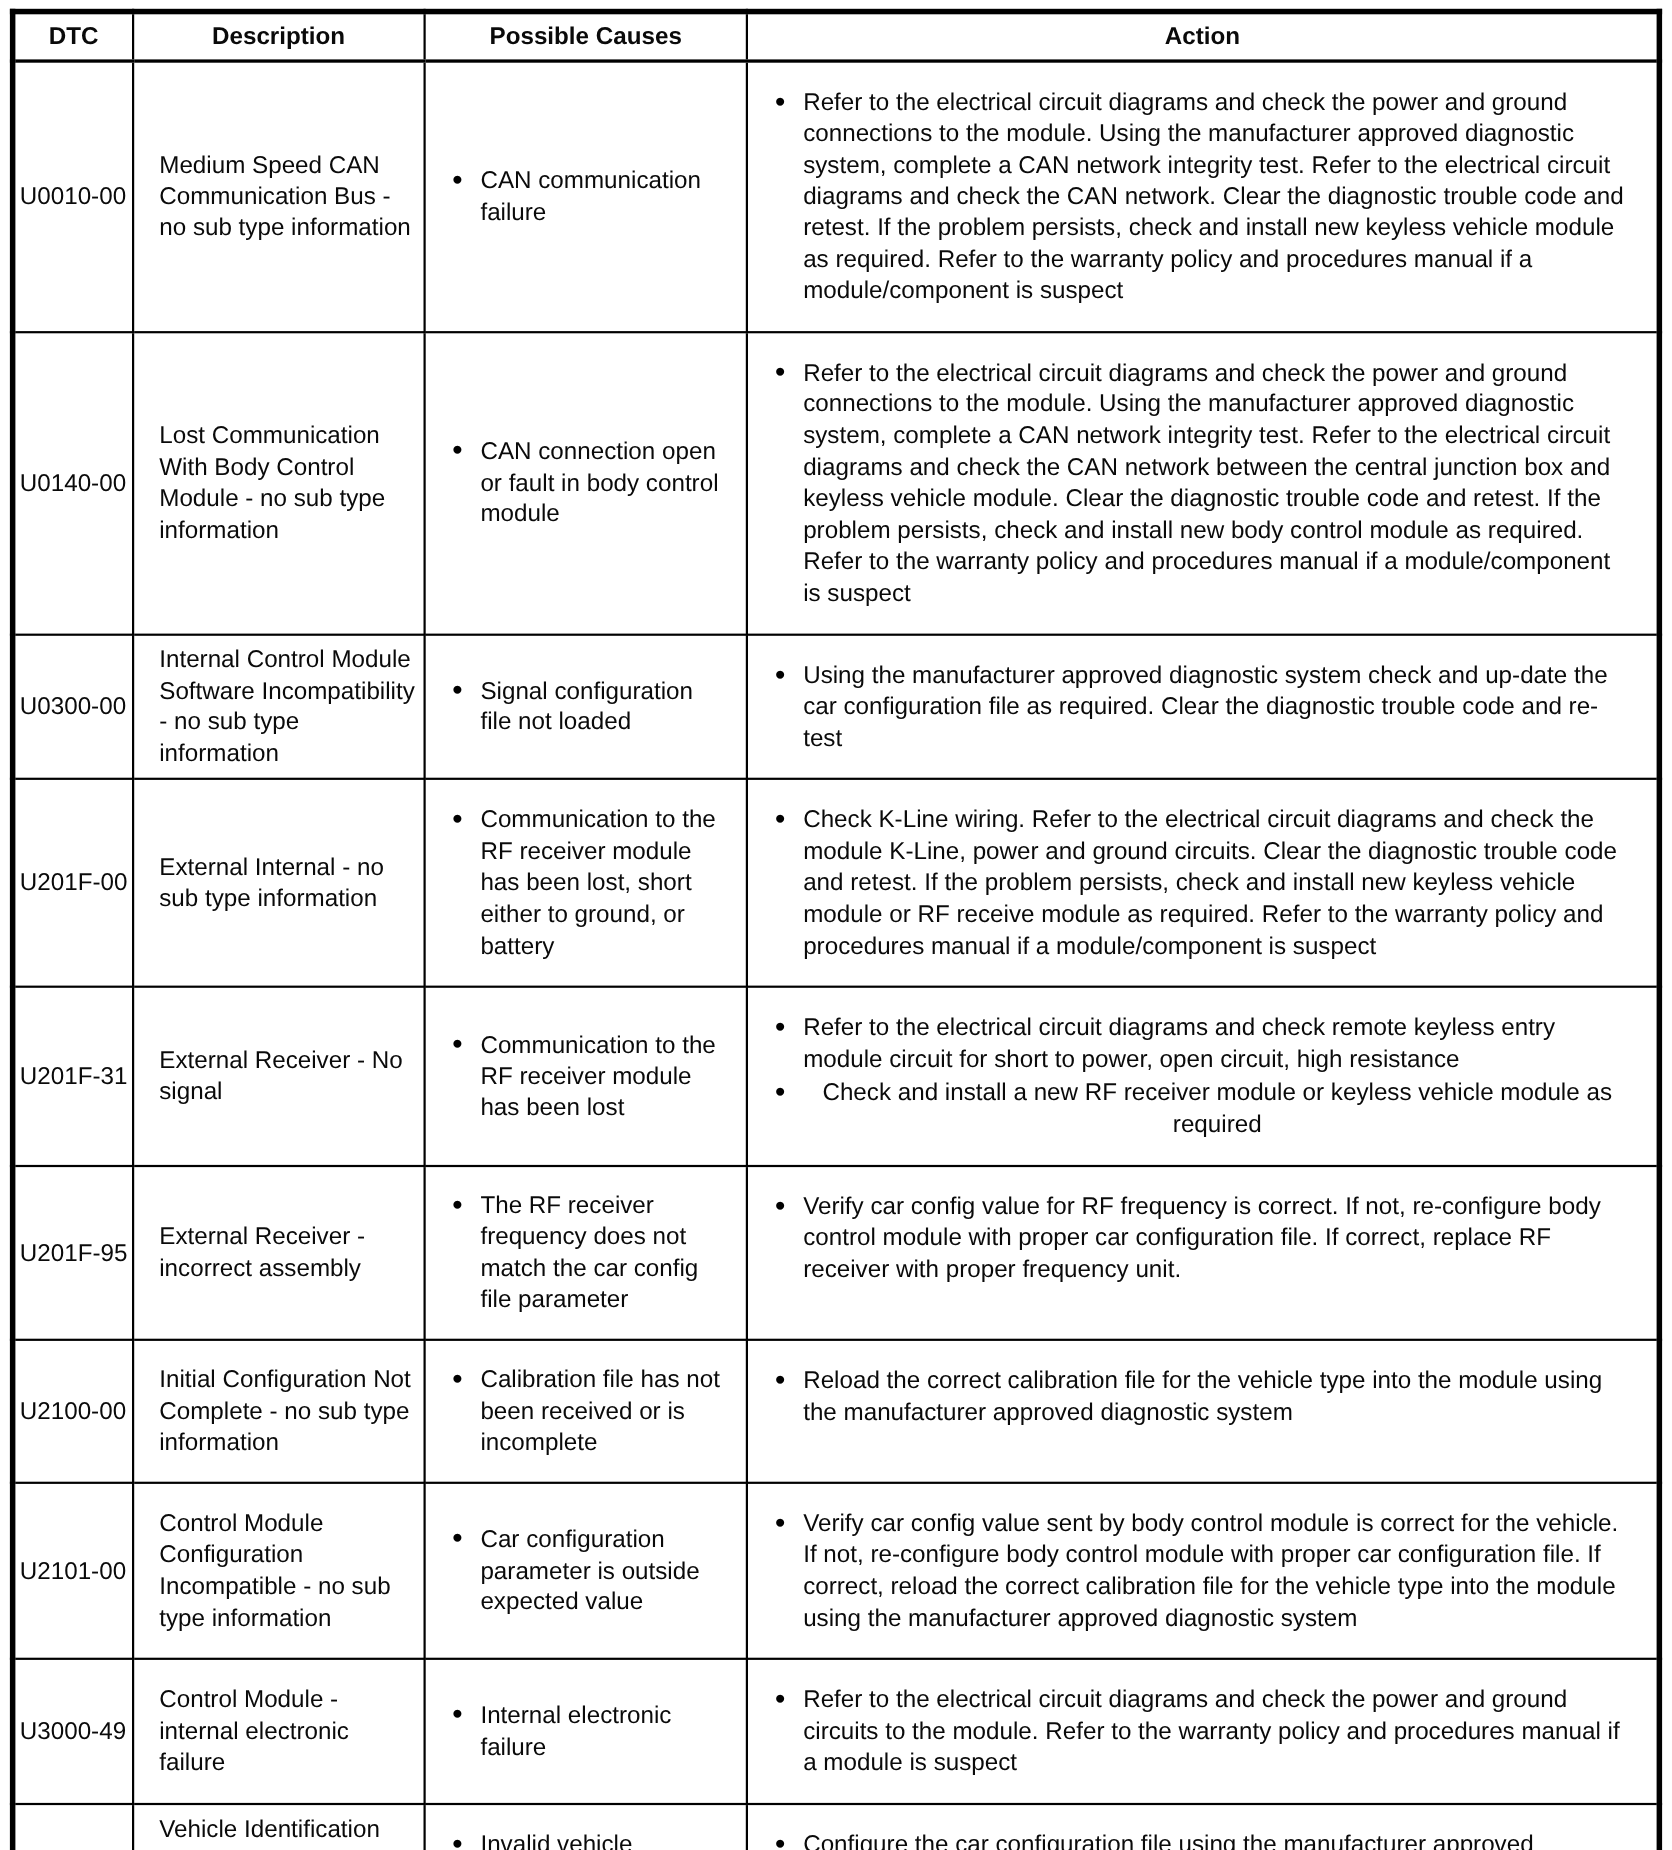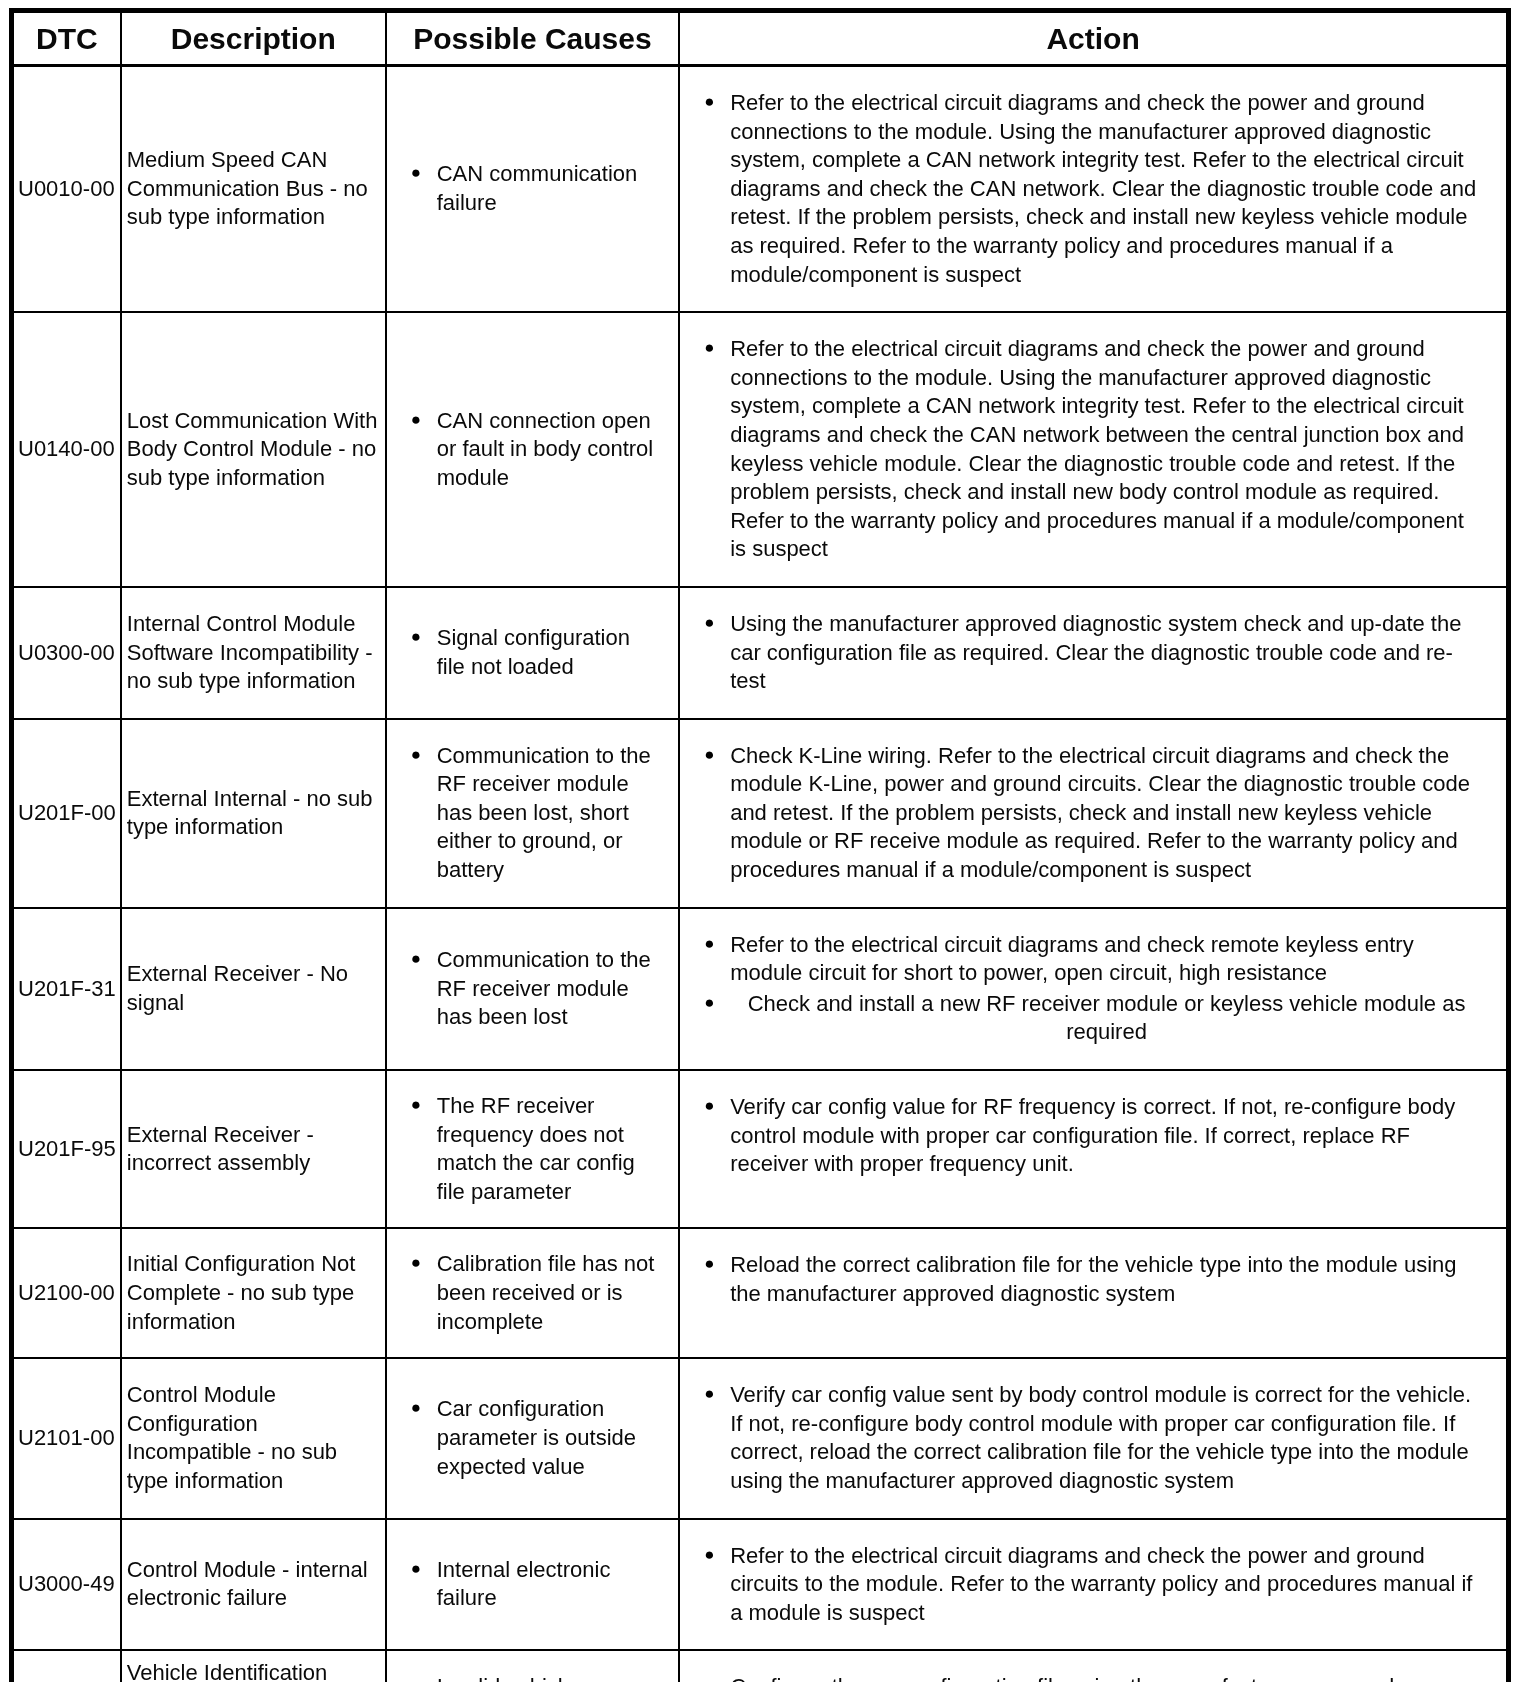--- a/index.html
+++ b/index.html
@@ -24,25 +24,25 @@
   col.c-desc   { width: 17.7%; }
   col.c-causes { width: 19.6%; }
   col.c-action { width: 55.4%; }
   th, td { border: 2px solid #000; }
   thead th {
     font-weight: bold;
     text-align: center;
     vertical-align: middle;
     padding: 6px 4px;
     border-bottom: 3px solid #000;
-    font-size: 30px;
+    font-size: 22px;
   }
   td { vertical-align: middle; padding: 6px; }
   td.cell-dtc  { padding-left: 4px; padding-right: 3px; }
-  td.cell-desc { padding-left: 5px; padding-right: 4px; }
+  td.cell-desc { padding-left: 23px; padding-right: 4px; }
   td.cell-causes { padding: 8px 4px 8px 6px; }
   td.cell-action { vertical-align: top; padding: 9px 10px 9px 6px; }
   ul.bullet-list { list-style: none; margin: 13px; padding: 0 0 0 4px; }
   ul.bullet-list li { position: relative; padding-left: 27px; }
   ul.bullet-list li + li { margin-top: 2px; text-align: center; }
   ul.bullet-list li::before {
     content: "\25CF";
     position: absolute;
     left: 1px;
     top: 2px;

